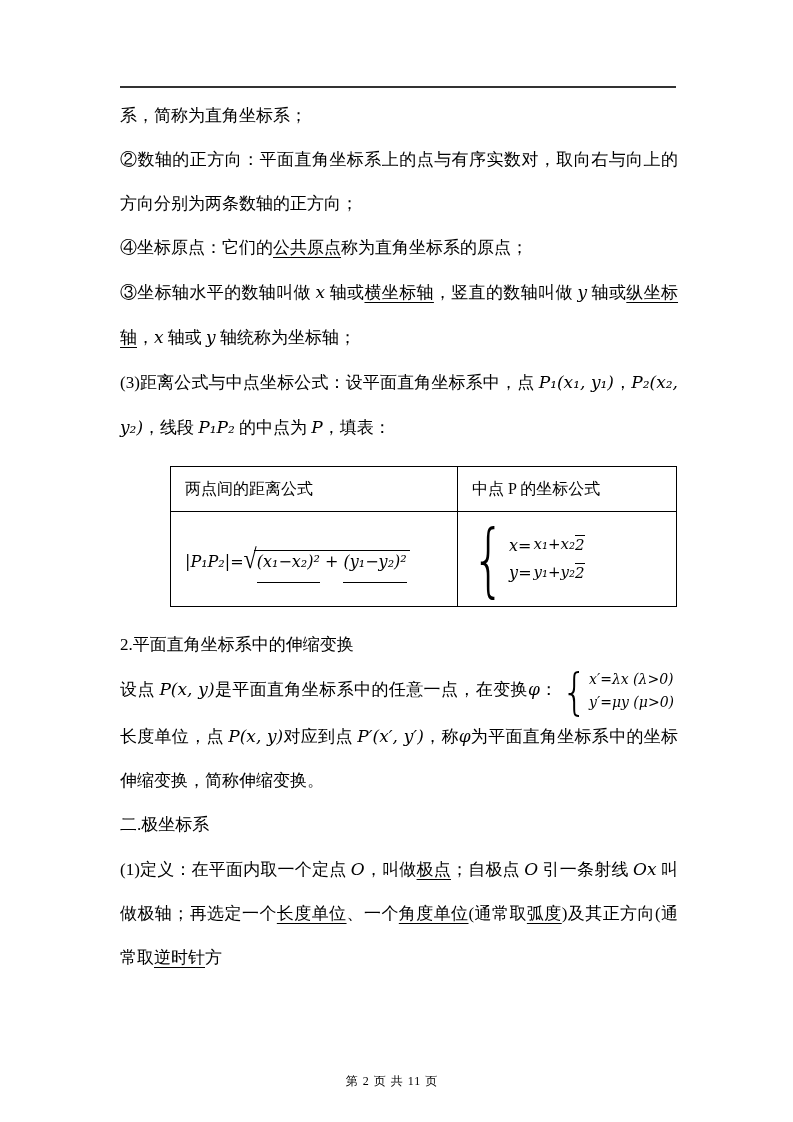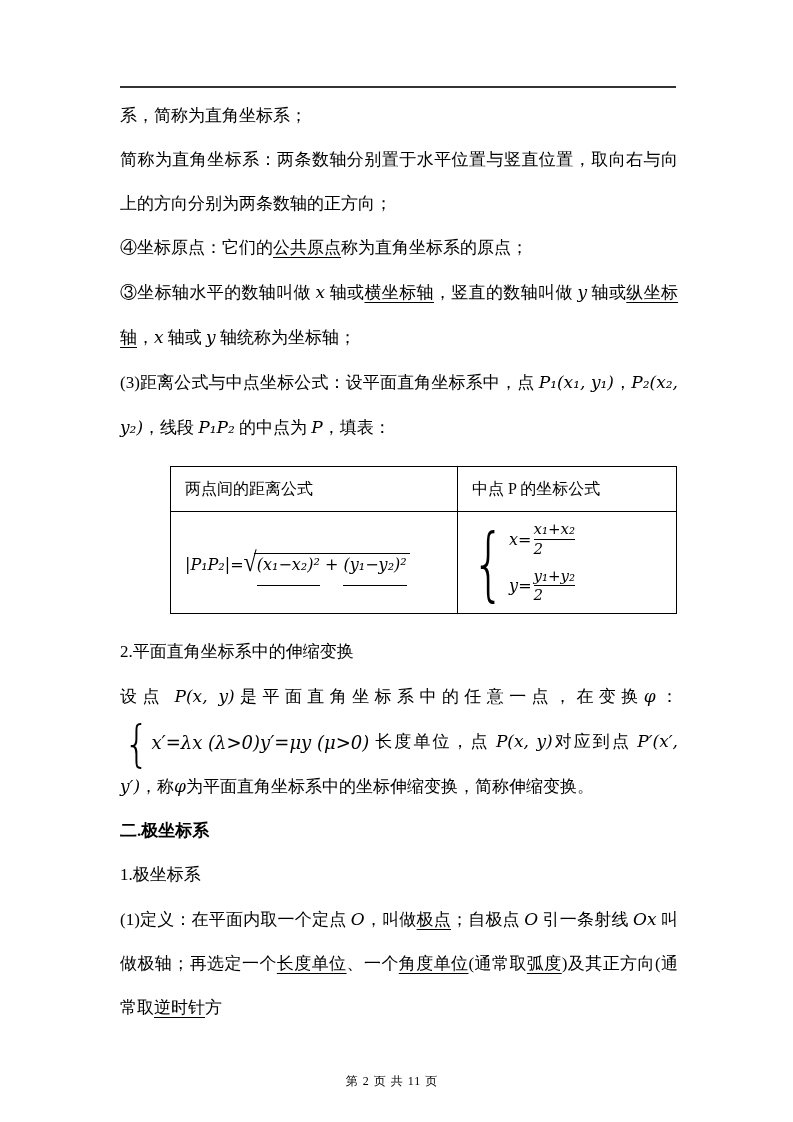--- a/index.html
+++ b/index.html
@@ -26,21 +26,21 @@
     left: 120px;
     top: 82px;
     width: 558px;
   }
   .para {
     font-size: 17px;
     line-height: 44px;
     text-align: justify;
     margin: 0;
   }
-  .para.heading { font-weight: bold; }
+  .para.heading { font-weight: normal; }
   .math {
     font-family: "DejaVu Serif", "Liberation Serif", serif;
     font-style: italic;
   }
   .ul {
     text-decoration: underline;
     text-underline-offset: 4px;
   }
   
   .system {
@@ -53,22 +53,22 @@
     font-family: "DejaVu Sans", sans-serif;
     font-size: 40px;
     font-weight: 300;
     line-height: 1;
     display: inline-block;
     transform: scaleY(1.25);
     margin-right: 2px;
   }
   .system .col {
     display: inline-flex;
-    flex-direction: row;
-    font-size: 18px;
+    flex-direction: column;
+    font-size: 14px;
     line-height: 1.65;
     text-align: left;
   }
   
   .ftable {
     border-collapse: collapse;
     margin: 16px 0 16px 50px;
   }
   .ftable th, .ftable td {
     border: 1px solid #000000;
@@ -105,21 +105,22 @@
     font-weight: 300;
     line-height: 1;
     display: inline-block;
     transform: scaleY(1.55);
     margin-right: 4px;
   }
   .mid-col { display: flex; flex-direction: column; gap: 8px; }
   .mid-eq { display: inline-flex; align-items: center; font-size: 16px; }
   .frac {
     display: inline-flex;
-    flex-direction: column;
+    flex-direction: row;
+    text-align: center;
     vertical-align: middle;
     margin-left: 2px;
     font-size: 15px;
     line-height: 1.25;
   }
   .frac .den { border-top: 1px solid #000000; }
   .page-footer {
     position: absolute;
     left: 0;
     right: 9px;
@@ -134,21 +135,21 @@
 <body>
 
 <div class="page">
 
   <div class="top-rule"></div>
 
   <div class="content">
 
     <div id="body-top">
         <div class="para"><span class="">系，简称为直角坐标系；</span></div>
-        <div class="para"><span class="">简称为直角坐标系：两条数轴分别置于水平位置与竖直位置，取向右与向上的方向分别为两条数轴的正方向；</span></div>
+        <div class="para"><span class="">②数轴的正方向：平面直角坐标系上的点与有序实数对，取向右与向上的方向分别为两条数轴的正方向；</span></div>
         <div class="para"><span class="">④坐标原点：它们的</span><span class="ul">公共原点</span><span class="">称为直角坐标系的原点；</span></div>
         <div class="para"><span class="">③坐标轴水平的数轴叫做 </span><span class="math">x</span><span class=""> 轴或</span><span class="ul">横坐标轴</span><span class="">，竖直的数轴叫做 </span><span class="math">y</span><span class=""> 轴或</span><span class="ul">纵坐标轴</span><span class="">，</span><span class="math">x</span><span class=""> 轴或 </span><span class="math">y</span><span class=""> 轴统称为坐标轴；</span></div>
         <div class="para"><span class="">(3)距离公式与中点坐标公式：设平面直角坐标系中，点 </span><span class="math">P₁(x₁, y₁)</span><span class="">，</span><span class="math">P₂(x₂, y₂)</span><span class="">，线段 </span><span class="math">P₁P₂</span><span class=""> 的中点为 </span><span class="math">P</span><span class="">，填表：</span></div>
       </div>
 
     <table class="ftable">
       <tbody>
           <tr>
         <th class="col-dist">两点间的距离公式</th>
         <th class="col-mid">中点 P 的坐标公式</th>
@@ -185,21 +186,20 @@
     <div id="body-bottom">
         <div class="para"><span class="">2.平面直角坐标系中的伸缩变换</span></div>
         <div class="para"><span class="">设点 </span><span class="math">P(x, y)</span><span class="">是平面直角坐标系中的任意一点，在变换</span><span class="math">φ</span><span class="">：</span><span class="system">
             <span class="brace">{</span>
             <span class="col math">
               <span>x′=λx (λ&gt;0)</span>
               <span>y′=μy (μ&gt;0)</span>
             </span>
           </span><span class="">长度单位，点 </span><span class="math">P(x, y)</span><span class="">对应到点 </span><span class="math">P′(x′, y′)</span><span class="">，称</span><span class="math">φ</span><span class="">为平面直角坐标系中的坐标伸缩变换，简称伸缩变换。</span></div>
         <div class="para heading"><span class="">二.极坐标系</span></div>
-        <div class="para"><span class="">1.极坐标系</span></div>
         <div class="para"><span class="">(1)定义：在平面内取一个定点 </span><span class="math">O</span><span class="">，叫做</span><span class="ul">极点</span><span class="">；自极点 </span><span class="math">O</span><span class=""> 引一条射线 </span><span class="math">Ox</span><span class=""> 叫做极轴；再选定一个</span><span class="ul">长度单位</span><span class="">、一个</span><span class="ul">角度单位</span><span class="">(通常取</span><span class="ul">弧度</span><span class="">)及其正方向(通常取</span><span class="ul">逆时针</span><span class="">方</span></div>
       </div>
 
   </div>
 
   <div class="page-footer">第 2 页 共 11 页</div>
 
 </div>
 
 </body></html>

